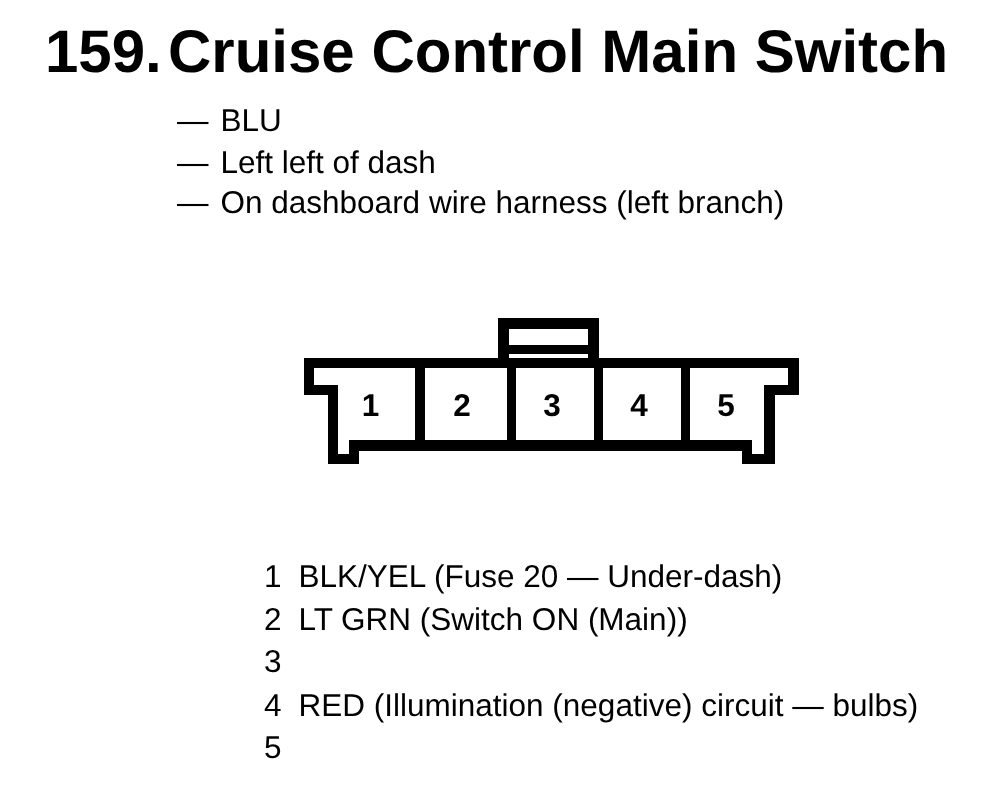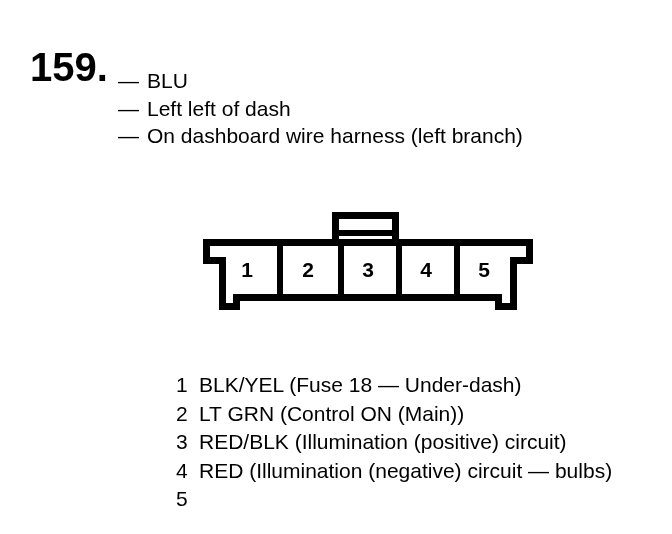--- a/index.html
+++ b/index.html
@@ -16,21 +16,20 @@
   
   .title-row {
     position: absolute;
     left: 30px;
     top: 15px;
     display: flex;
     font-weight: bold;
     font-size: 40px;
     line-height: 1;
     white-space: nowrap;
-    margin-top: 32px;
   }
   .title-num { width: 82px; flex: none; }
 
   
   .details {
     position: absolute;
     left: 118px;
     top: 67px;
     font-size: 21px;
     line-height: 27.5px;
@@ -68,20 +67,21 @@
   .legend-row { display: flex; white-space: nowrap; }
   .legend-pin { width: 23px; flex: none; }
 </style>
 </head>
 <body>
 
 <div id="screen">
 
   <div class="title-row">
     <span class="title-num">159.</span>
+    <span>Cruise Control Main Switch</span>
   </div>
 
   <div class="details">
     <div class="detail-row">
       <span class="detail-dash">—</span>
       <span>BLU</span>
     </div>
     <div class="detail-row">
       <span class="detail-dash">—</span>
       <span>Left left of dash</span>
@@ -107,29 +107,28 @@
     <text x="247" y="277">1</text>
     <text x="308" y="277">2</text>
     <text x="368" y="277">3</text>
     <text x="426" y="277">4</text>
     <text x="484" y="277">5</text>
   </svg>
 
   <div class="legend">
     <div class="legend-row">
       <span class="legend-pin">1</span>
-      <span>BLK/YEL (Fuse 18 — Under-dash)</span>
+      <span>BLK/YEL (Fuse 20 — Under-dash)</span>
     </div>
     <div class="legend-row">
       <span class="legend-pin">2</span>
-      <span>LT GRN (Control ON (Main))</span>
+      <span>LT GRN (Switch ON (Main))</span>
     </div>
     <div class="legend-row">
       <span class="legend-pin">3</span>
-      <span>RED/BLK (Illumination (positive) circuit)</span>
     </div>
     <div class="legend-row">
       <span class="legend-pin">4</span>
       <span>RED (Illumination (negative) circuit — bulbs)</span>
     </div>
     <div class="legend-row">
       <span class="legend-pin">5</span>
     </div>
   </div>
 

